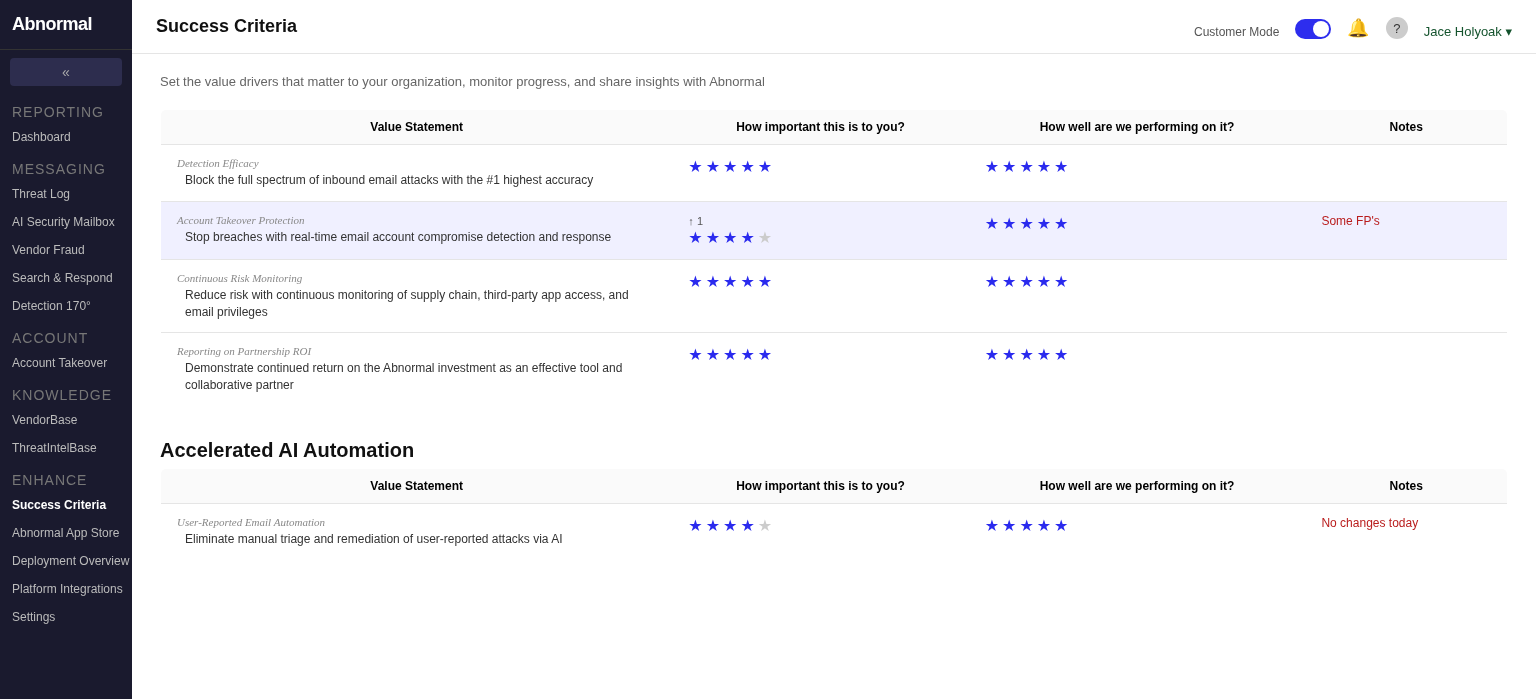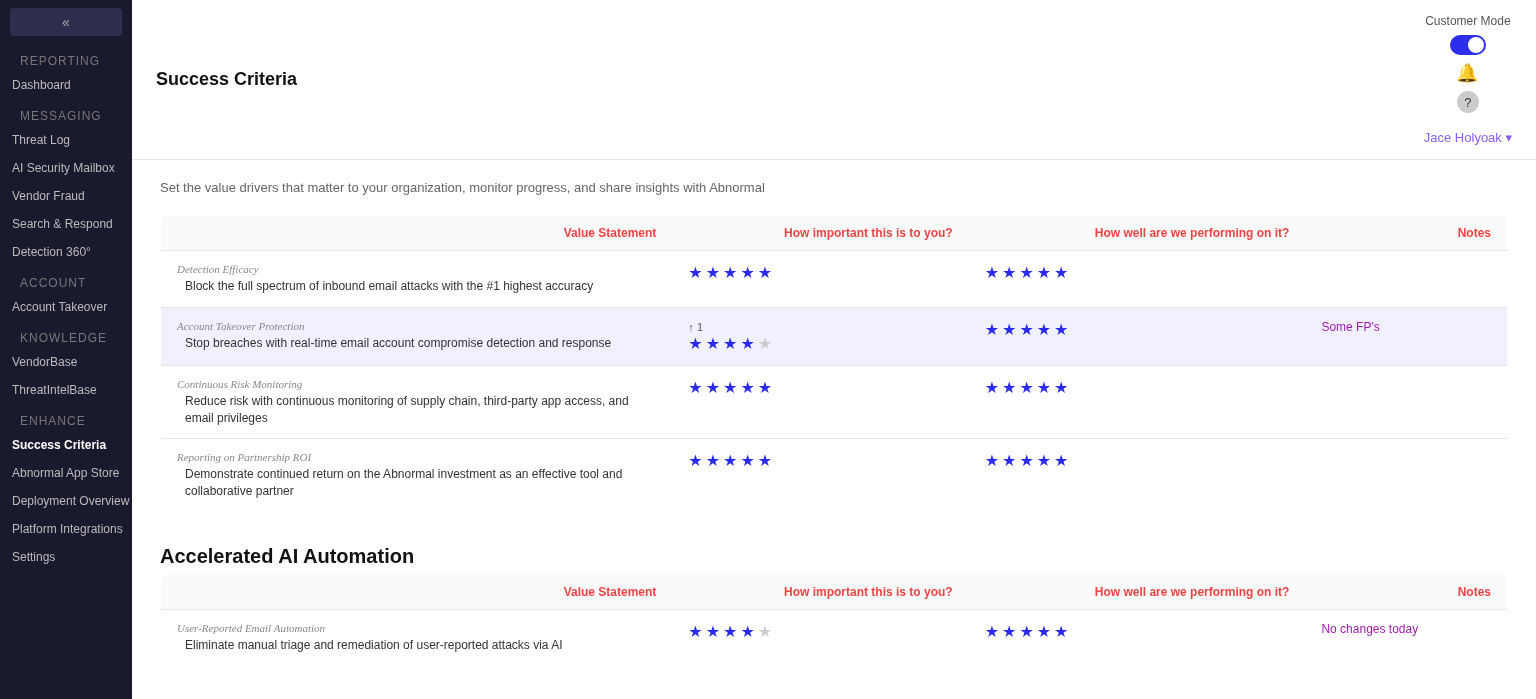--- a/index.html
+++ b/index.html
@@ -30,25 +30,25 @@
       border: none;
       border-radius: 4px;
       color: #aaa;
       cursor: pointer;
       padding: 6px 10px;
       font-size: 14px;
       text-align: center;
       width: calc(100% - 20px);
     }
     .sidebar-section-label {
-      font-size: 12px;
+      font-size: 14px;
       text-transform: uppercase;
       letter-spacing: 1px;
       color: #777;
-      padding: 10px 12px 3px 20px;
+      padding: 10px 12px 3px 12px;
     }
     .sidebar-item {
       padding: 7px 12px;
       font-size: 12px;
       color: #bbb;
       cursor: pointer;
       white-space: nowrap;
     }
     .sidebar-item.active { color: #fff; font-weight: 600; }
 
@@ -65,32 +65,32 @@
       align-items: center;
       justify-content: space-between;
       padding: 14px 24px;
       border-bottom: 1px solid #e5e5e5;
       background: #fff;
       position: sticky;
       top: 0;
       z-index: 10;
     }
     #header-title { font-size: 18px; font-weight: 600; color: #111; }
-    #header-right { display: flex; align-items: center; gap: 7px; flex-direction: column; }
+    #header-right { display: flex; align-items: flex-end; gap: 16px; }
     .customer-mode-label { font-size: 12px; color: #555; }
     .toggle-switch {
       width: 36px; height: 20px; background: #2d2dee; border-radius: 10px;
       position: relative; cursor: pointer;
     }
     .toggle-knob {
       position: absolute; right: 2px; top: 2px;
       width: 16px; height: 16px; background: #fff; border-radius: 50%;
     }
     .header-icon { font-size: 18px; color: #555; cursor: pointer; }
-    .user-label { font-size: 13px; color: #8b5cf6; cursor: pointer; margin-top: 10px; }
+    .user-label { font-size: 13px; color: #14532d; cursor: pointer; margin-top: 10px; }
 
     
     #content { padding: 20px 28px; }
 
     .page-subtitle { font-size: 13px; color: #666; margin-bottom: 20px; }
 
     .section-title { font-size: 20px; font-weight: 700; color: #111; margin-bottom: 6px; }
     .section-desc { font-size: 13px; color: #666; margin-bottom: 16px; }
 
     
@@ -103,64 +103,67 @@
       overflow: hidden;
     }
     .criteria-table thead tr {
       background: #fafafa;
       border-bottom: 1px solid #e5e5e5;
     }
     .criteria-table th {
       padding: 10px 16px;
       font-size: 12px;
       font-weight: 600;
-      color: #ef4444;
-      text-align: right;
+      color: #000000;
+      text-align: center;
     }
     .criteria-table td {
       padding: 12px 16px;
       font-size: 12px;
       color: #333;
       vertical-align: top;
       border-top: 1px solid #e5e5e5;
     }
     .criteria-table td:first-child { width: 38%; }
     .criteria-table td:nth-child(2) { width: 22%; }
     .criteria-table td:nth-child(3) { width: 25%; }
-    .criteria-table td:last-child { width: 15%; font-size: 12px; color: #a21caf; }
+    .criteria-table td:last-child { width: 15%; font-size: 12px; color: #b91c1c; }
 
     .row-label { font-style: italic; font-size: 11px; color: #888; margin-bottom: 3px; font-family: Liberation Serif, serif; }
     .row-desc { font-size: 12px; color: #333; line-height: 1.4; margin-left: 8px; }
 
     .stars { display: flex; align-items: center; gap: 3px; }
     .star { color: #2a2aee; font-size: 16px; }
     .star-empty { color: #ccc; font-size: 16px; }
 
     .upvote { font-size: 11px; color: #555; margin-right: 4px; }
 
     tr.highlighted { background: #f0f0ff; }
   </style>
 </head>
 <body>
 
 <nav id="sidebar">
+  <div id="sidebar-logo">
+    <span>Abnormal</span>
+  </div>
 
   <button class="sidebar-collapse-btn">
     <span>«</span>
   </button>
 
   <div id="sidebar-nav">
       <div class="sidebar-section-label">REPORTING</div>
       <div class="sidebar-item">Dashboard</div>
       <div class="sidebar-section-label">MESSAGING</div>
       <div class="sidebar-item">Threat Log</div>
       <div class="sidebar-item">AI Security Mailbox</div>
       <div class="sidebar-item">Vendor Fraud</div>
       <div class="sidebar-item">Search &amp; Respond</div>
-      <div class="sidebar-item">Detection 360°</div>
+      <div class="sidebar-item">Detection 170°</div>
       <div class="sidebar-section-label">ACCOUNT</div>
       <div class="sidebar-item">Account Takeover</div>
       <div class="sidebar-section-label">KNOWLEDGE</div>
       <div class="sidebar-item">VendorBase</div>
       <div class="sidebar-item">ThreatIntelBase</div>
       <div class="sidebar-section-label">ENHANCE</div>
       <div class="sidebar-item active">Success Criteria</div>
       <div class="sidebar-item">Abnormal App Store</div>
       <div class="sidebar-item">Deployment Overview</div>
       <div class="sidebar-item">Platform Integrations</div>

